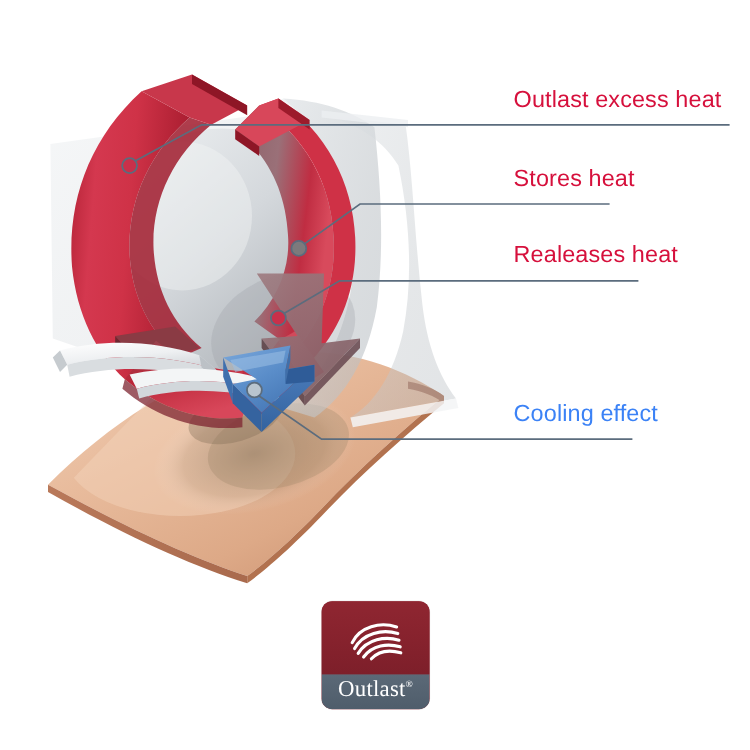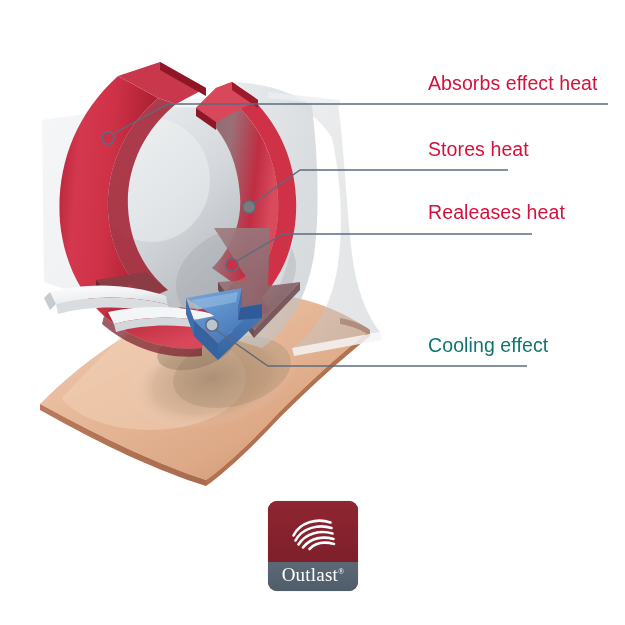--- a/index.html
+++ b/index.html
@@ -26,21 +26,21 @@
     height: 625px;
   }
   .label {
     position: absolute;
     white-space: nowrap;
     font-size: 19.5px;
     letter-spacing: 0.1px;
     line-height: 1;
   }
   .label.red   { color: #d6103c; }
-  .label.blue  { color: #0f766e; }
+  .label.blue  { color: #3b82f6; }
 
   #lbl-absorbs  { left: 428px; top: 74px; }
   #lbl-stores   { left: 428px; top: 140px; }
   #lbl-releases { left: 428px; top: 203px; }
   #lbl-cooling  { left: 428px; top: 336px; }
 
   .logo-wrap {
     position: absolute;
     left: 268px;
     top: 501px;
@@ -349,21 +349,21 @@
     </g>
 
     <g>
       <circle cx="108" cy="138" r="6.2" fill="#c9304a" stroke="#5b6c7d" stroke-width="1.5"></circle>
       <circle cx="249" cy="207" r="6.2" fill="#7d7a7c" stroke="#5b6c7d" stroke-width="1.5"></circle>
       <circle cx="232" cy="265" r="6.2" fill="#c9304a" stroke="#5b6c7d" stroke-width="1.5"></circle>
       <circle cx="212" cy="325" r="6.2" fill="#b9c5cf" stroke="#5b6c7d" stroke-width="1.5"></circle>
     </g>
   </svg>
 
-  <div class="label red" id="lbl-absorbs">Absorbs effect heat</div>
+  <div class="label red" id="lbl-absorbs">Outlast excess heat</div>
 
   <div class="label red" id="lbl-releases">Realeases heat</div>
 
   <div class="label red" id="lbl-stores">Stores heat</div>
 
   <div class="label blue" id="lbl-cooling">Cooling effect</div>
 
   <div class="logo-wrap">
     <div class="logo-card">
       <div class="logo-top"></div>

